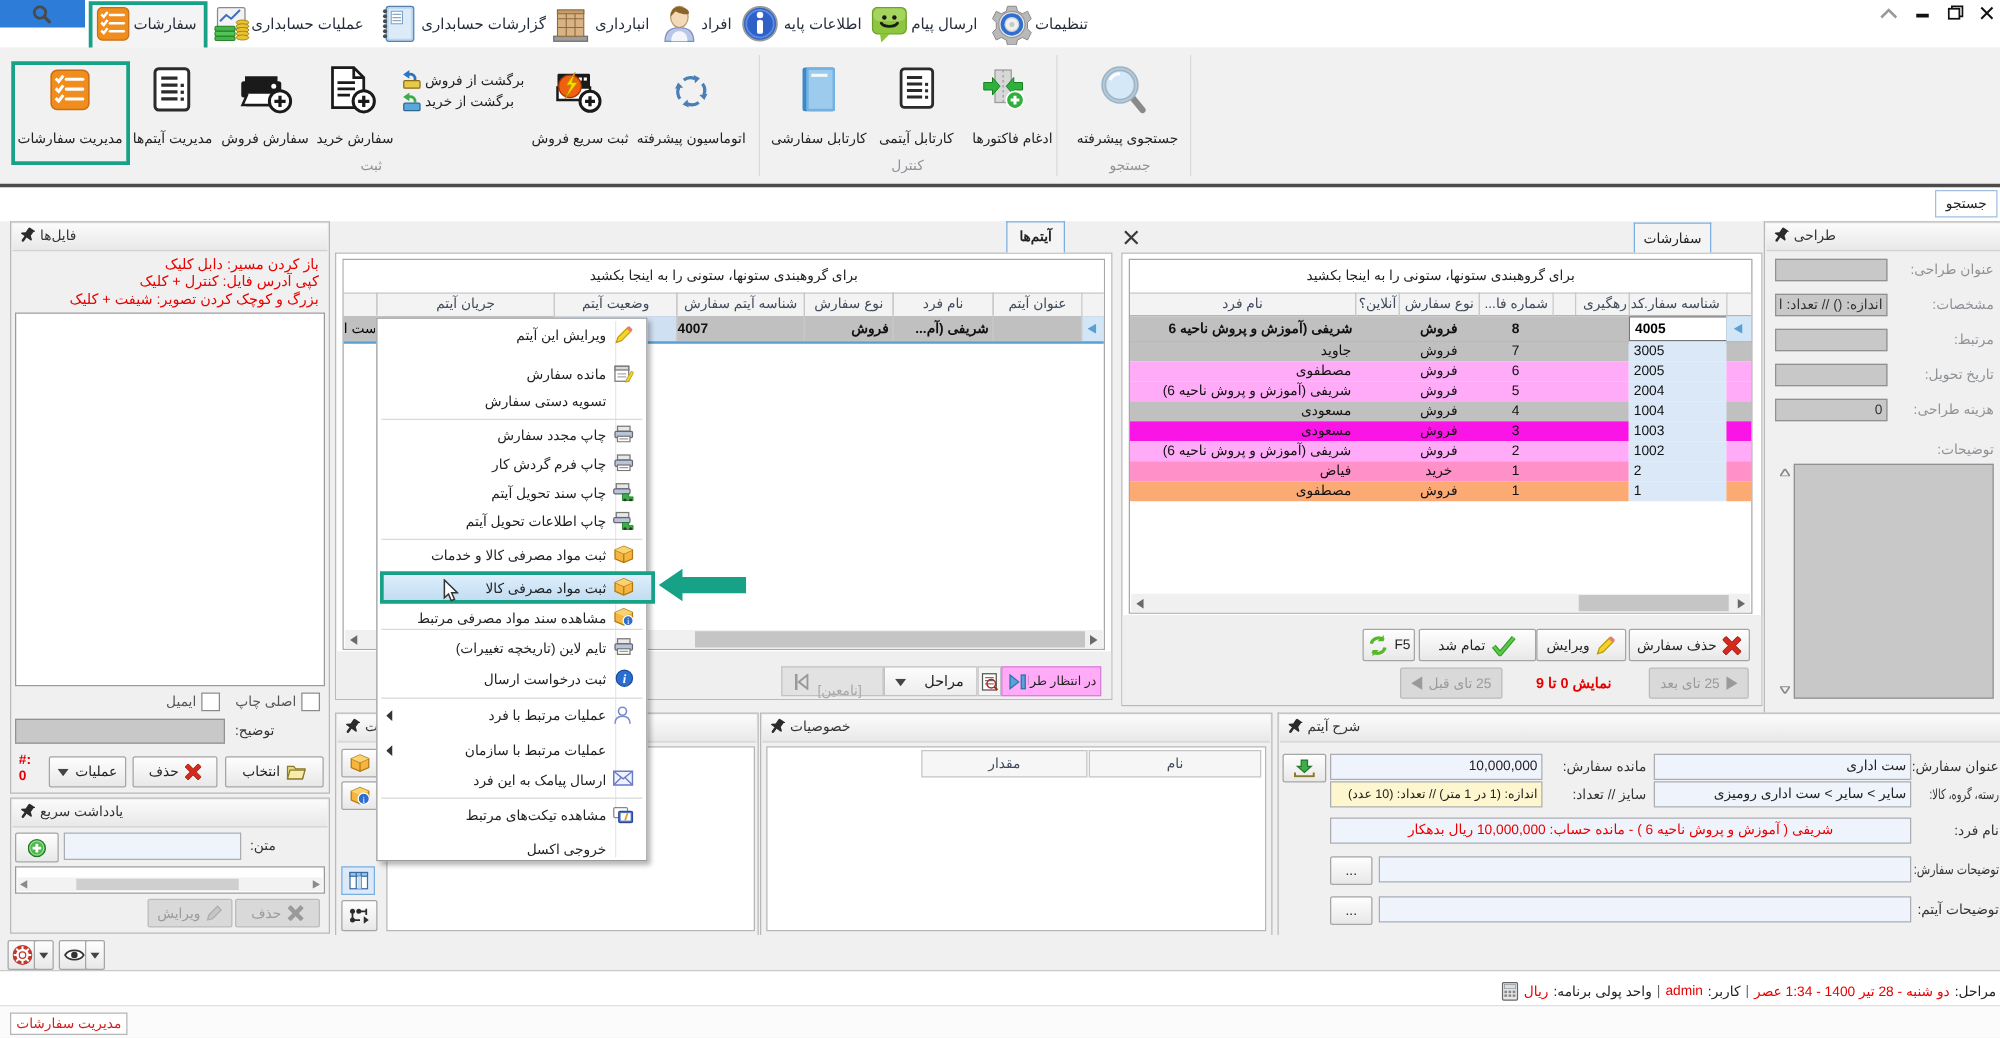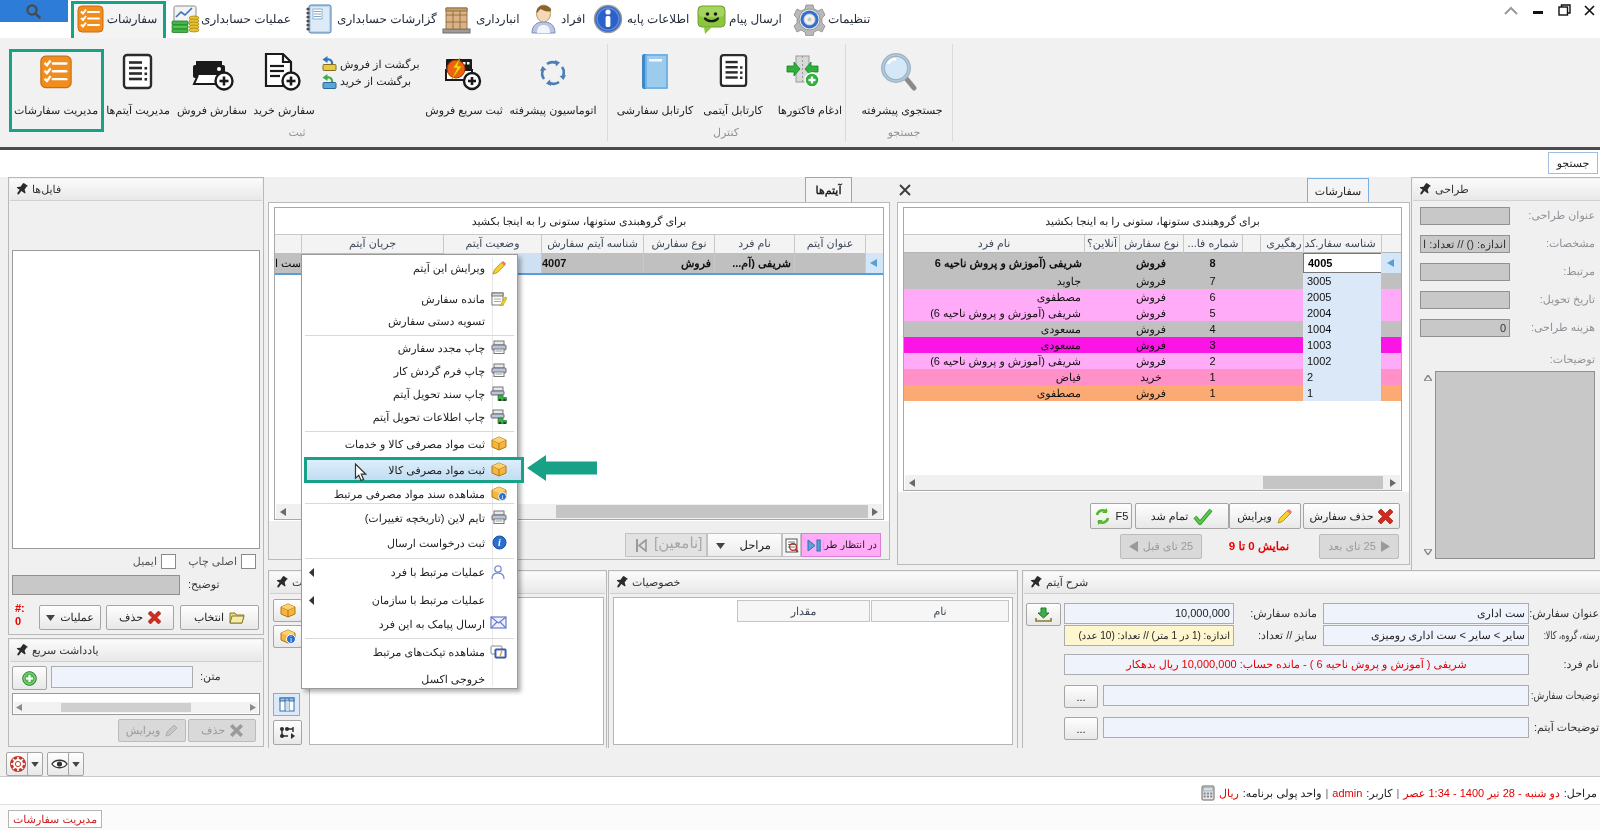--- a/index.html
+++ b/index.html
@@ -329,20 +329,21 @@
 </div>
 
 <div class="abs" style="left:0;top:150px;width:1600px;height:27px;background:#fff"></div>
 <div class="abs rtl" style="left:1548px;top:152px;width:48px;height:20px;background:#fff;border:1px solid #9ebfe0;font-size:11px;text-align:center;line-height:20px;color:#222">جستجو</div>
 
 <div id="leftpanels">
   <div class="panel" style="left:8px;top:177px;width:254px;height:456px">
     <div class="ptitle"><svg style="display:inline-block;vertical-align:-3px;margin:0 4px 0 6px" width="12" height="14" viewBox="0 0 12 14">
             <path d="M4 1h6l-1.5 1v4L11 8v1H6.5v4L5.5 14l-1-1V9H1V8l2.5-2V2z" fill="#2b2b2b" transform="rotate(35 6 7)"></path>
           </svg>فایل‌ها</div>
+    <div class="abs rtl red" style="right:8px;top:27px;font-size:11.5px;text-align:right;line-height:14px">باز کردن مسیر: دابل کلیک<br>کپی آدرس فایل: کنترل + کلیک<br>بزرگ و کوچک کردن تصویر: شیفت + کلیک</div>
     <div class="whitebox" style="left:3px;top:72px;width:246px;height:297px"></div>
 
     <div class="abs" style="left:232px;top:376px;width:13px;height:13px;background:#fff;border:1px solid #8a8a8a"></div>
     <div class="lbl" style="right:26px;top:377px;color:#555">اصلی چاپ</div>
     <div class="abs" style="left:152px;top:376px;width:13px;height:13px;background:#fff;border:1px solid #8a8a8a"></div>
     <div class="lbl" style="right:106px;top:377px;color:#555">ایمیل</div>
 
     <div class="lbl" style="left:179px;top:400px">توضیح:</div>
     <div class="ginp" style="left:3px;top:397px;width:168px;height:20px"></div>
 
@@ -450,21 +451,21 @@
     </div>
   </div>
   <div class="abs" style="left:269px;top:521px;width:620px;height:38px;background:#efefef"></div>
 
   <div class="abs" style="left:625px;top:533px;width:256px;height:24px">
     <div class="abs" style="left:0;top:0;width:82px;height:24px;background:#e2e2e2;border:1px solid #c2c2c2;box-sizing:border-box">
       <svg class="abs" style="left:9px;top:5px" width="12" height="13" viewBox="0 0 12 13">
             <path d="M2 0v13" stroke="#9a9a9a" stroke-width="2"></path>
             <path d="M11 1L4 6.5l7 5.5z" fill="none" stroke="#9a9a9a" stroke-width="1.6"></path>
           </svg>
-      <div class="abs rtl" style="left:28px;top:0;font-size:15px;color:#a8a8a8">[نامعین]</div>
+      <div class="abs rtl" style="left:28px;top:12px;font-size:11px;color:#a8a8a8">[نامعین]</div>
     </div>
     <div class="abs" style="left:82px;top:0;width:75px;height:24px;background:linear-gradient(#fcfcfc,#ededed);border:1px solid #c2c2c2;box-sizing:border-box">
       <svg class="abs" style="left:8px;top:9px" width="9" height="6" viewBox="0 0 9 6">
             <path d="M0 0l4.5 6L9 0z" fill="#444"></path>
           </svg>
       <div class="abs rtl" style="right:10px;top:4px;font-size:11.5px;color:#222">مراحل</div>
     </div>
     <div class="abs" style="left:157px;top:0;width:19px;height:24px;background:#f4f4f4;border:1px solid #c2c2c2;box-sizing:border-box">
       <svg class="abs" style="left:2px;top:4px" width="14" height="15" viewBox="0 0 14 15">
             <rect x="1" y="1" width="11" height="13" fill="#fff" stroke="#555"></rect>

